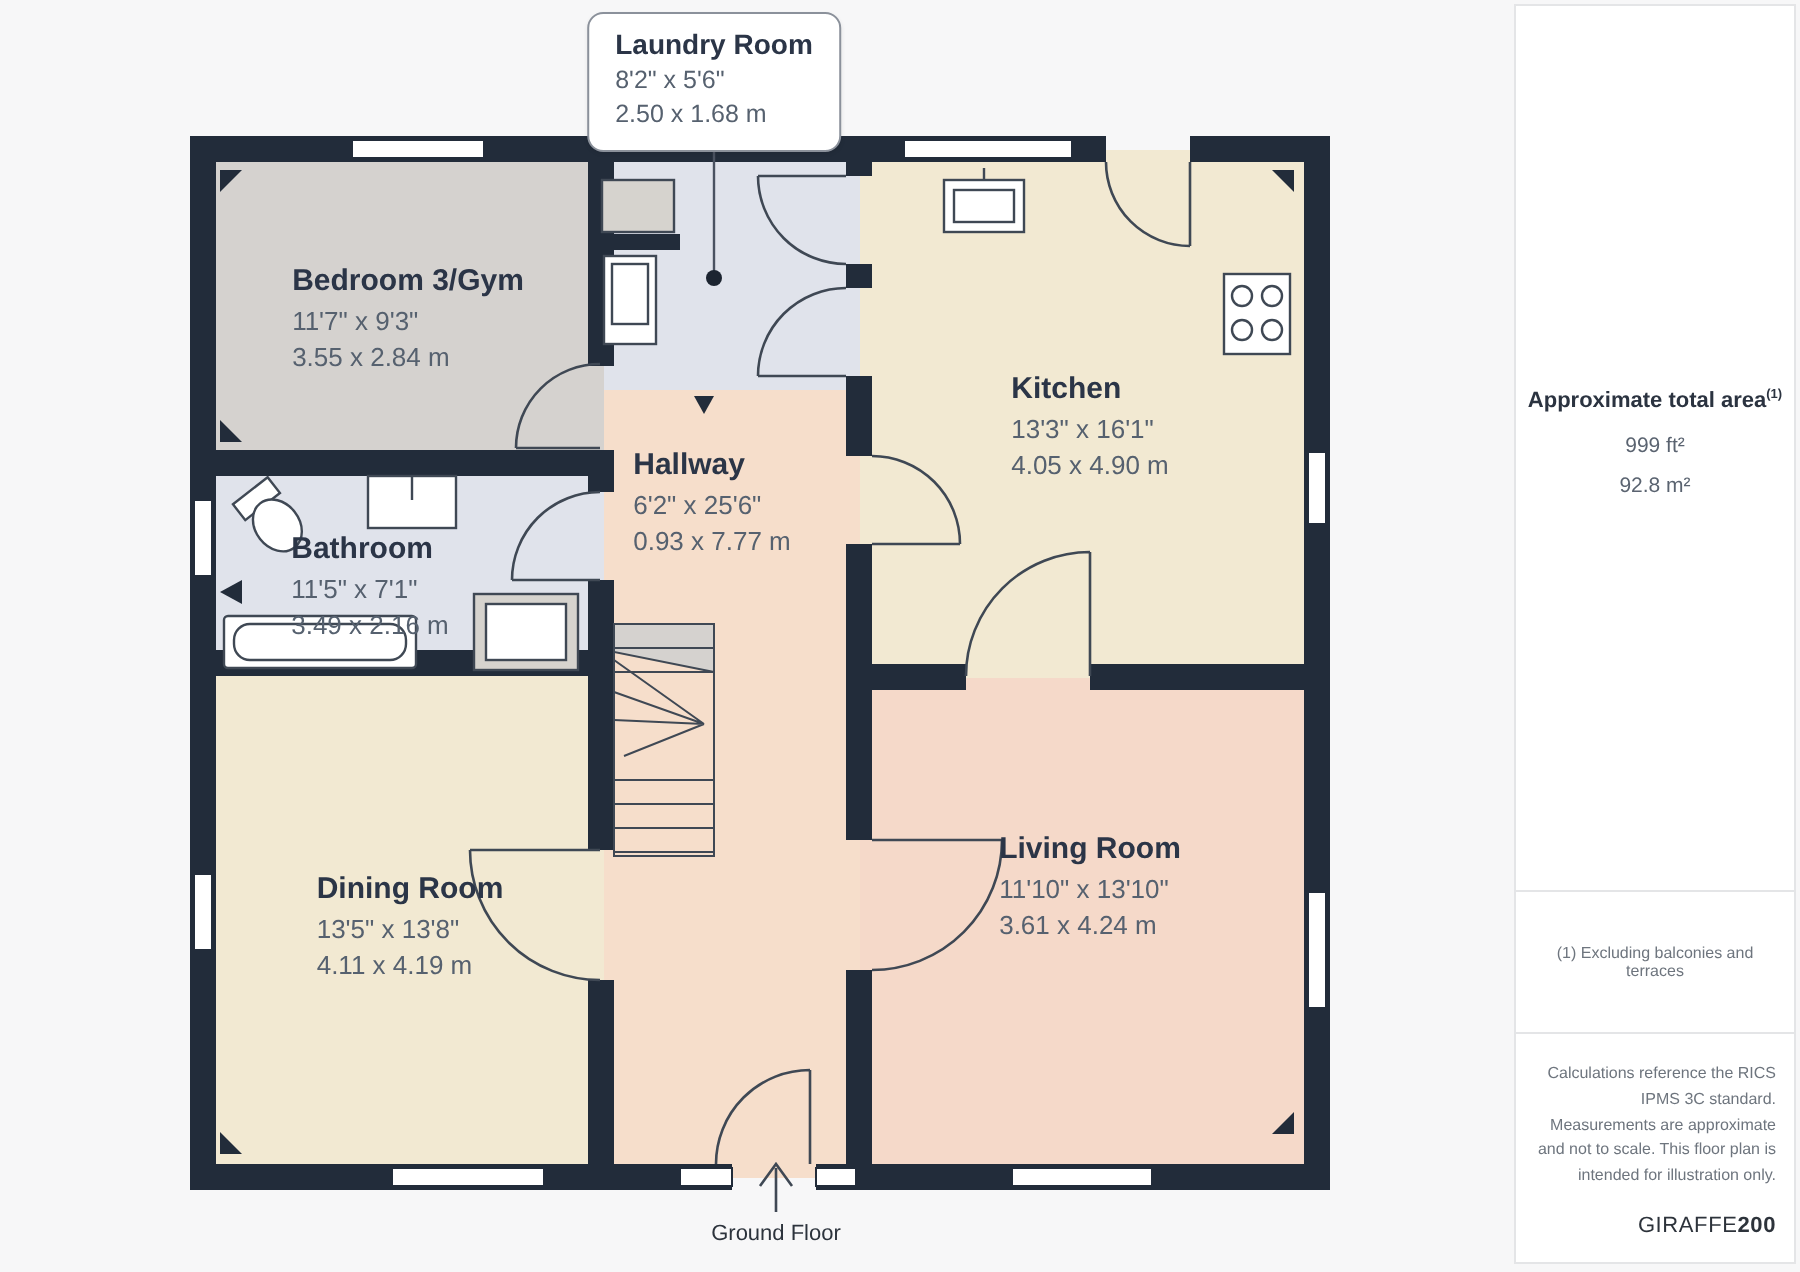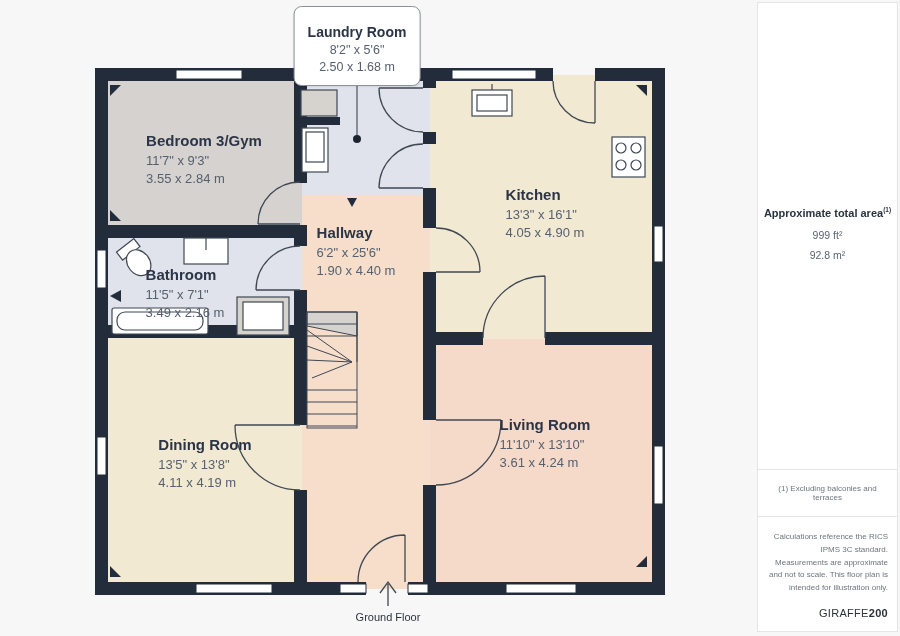--- a/index.html
+++ b/index.html
@@ -19,34 +19,34 @@
   .fixn{fill:none;stroke:var(--lineCol,#3f4854);stroke-width:1.2}
   .fixg{fill:#d6d3ce;stroke:var(--lineCol,#3f4854);stroke-width:1.2}
   .stair{stroke:var(--lineCol,#3f4854);stroke-width:1;fill:none}
   .mk{fill:var(--wall,#222c3a)}
   .conn{stroke:#4a5260;stroke-width:1.2}
   
   .room-label{position:absolute;transform:translate(-50%,-50%);text-align:left;white-space:nowrap}
   .rn{font-size:15px;font-weight:700;color:var(--textDark,#2b3547);margin-bottom:3px}
   .rd{font-size:13px;color:var(--textDim,#56616f);line-height:1.38}
   .callout{position:absolute;left:357px;top:6px;transform:translateX(-50%);background:#fff;
-           border:1px solid #8b919b;border-radius:8px;padding:17px 13px 8px;text-align:center;
+           border:1px solid #8b919b;border-radius:8px;padding:7px 13px 8px;
            white-space:nowrap;box-shadow:0 1px 2px rgba(0,0,0,.07);z-index:2}
   .callout .rn{font-size:14px;margin-bottom:2px}
   .callout .rd{font-size:12.5px}
   .floor-label{position:absolute;left:388px;top:611px;transform:translateX(-50%);
                font-size:11px;font-weight:400;color:#2c333c}
   
   .panel{position:absolute;top:2px;right:2px;bottom:4px;width:141px;background:var(--panelBg,#ffffff);
          border:1px solid #e4e5e7;display:flex;flex-direction:column;box-sizing:border-box}
   .panel-top{flex:1;display:flex;flex-direction:column;align-items:center;justify-content:center;text-align:center}
   .pt-title{font-size:11px;font-weight:700;color:#2b3340;margin-bottom:7px}
   .pt-title sup{font-size:6.5px}
   .pt-val{font-size:10.5px;color:#5a6370;line-height:1.9}
-  .panel-note{border-top:1px solid #e4e5e7;border-bottom:1px solid #e4e5e7;padding:14px 8px;
+  .panel-note{border-top:1px solid #e4e5e7;border-bottom:1px solid #e4e5e7;padding:26px 8px;
               font-size:8px;color:#6e757e;text-align:center}
   .panel-bottom{padding:14px 9px 12px;text-align:right}
   .disc{font-size:8px;color:#6e757e;line-height:1.6;margin:0 0 12px}
   .brand{font-size:11px;color:#2d333b;letter-spacing:.3px}
   .brand b{font-weight:800}
 </style>
 </head>
 <body>
 
 <div class="stage">
@@ -196,21 +196,21 @@
     <div class="rd">3.55 x 2.84 m</div>
   </div>
   <div class="room-label" style="left:185px;top:294px">
     <div class="rn">Bathroom</div>
     <div class="rd">11'5" x 7'1"</div>
     <div class="rd">3.49 x 2.16 m</div>
   </div>
   <div class="room-label" style="left:356px;top:252px">
     <div class="rn">Hallway</div>
     <div class="rd">6'2" x 25'6"</div>
-    <div class="rd">1.90 x 4.40 m</div>
+    <div class="rd">0.93 x 7.77 m</div>
   </div>
   <div class="room-label" style="left:545px;top:214px">
     <div class="rn">Kitchen</div>
     <div class="rd">13'3" x 16'1"</div>
     <div class="rd">4.05 x 4.90 m</div>
   </div>
   <div class="room-label" style="left:205px;top:464px">
     <div class="rn">Dining Room</div>
     <div class="rd">13'5" x 13'8"</div>
     <div class="rd">4.11 x 4.19 m</div>

